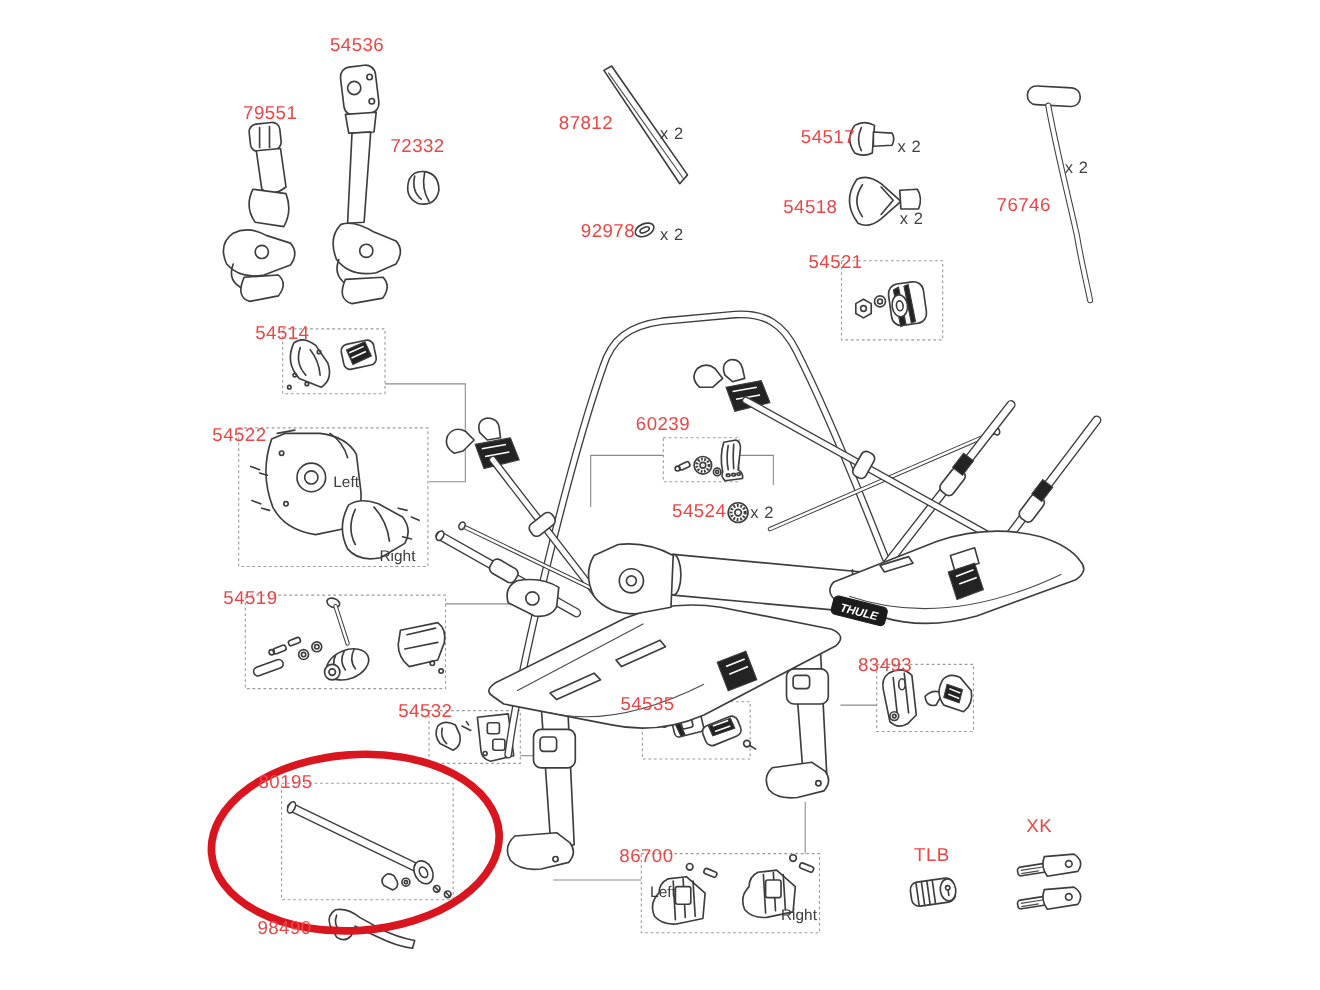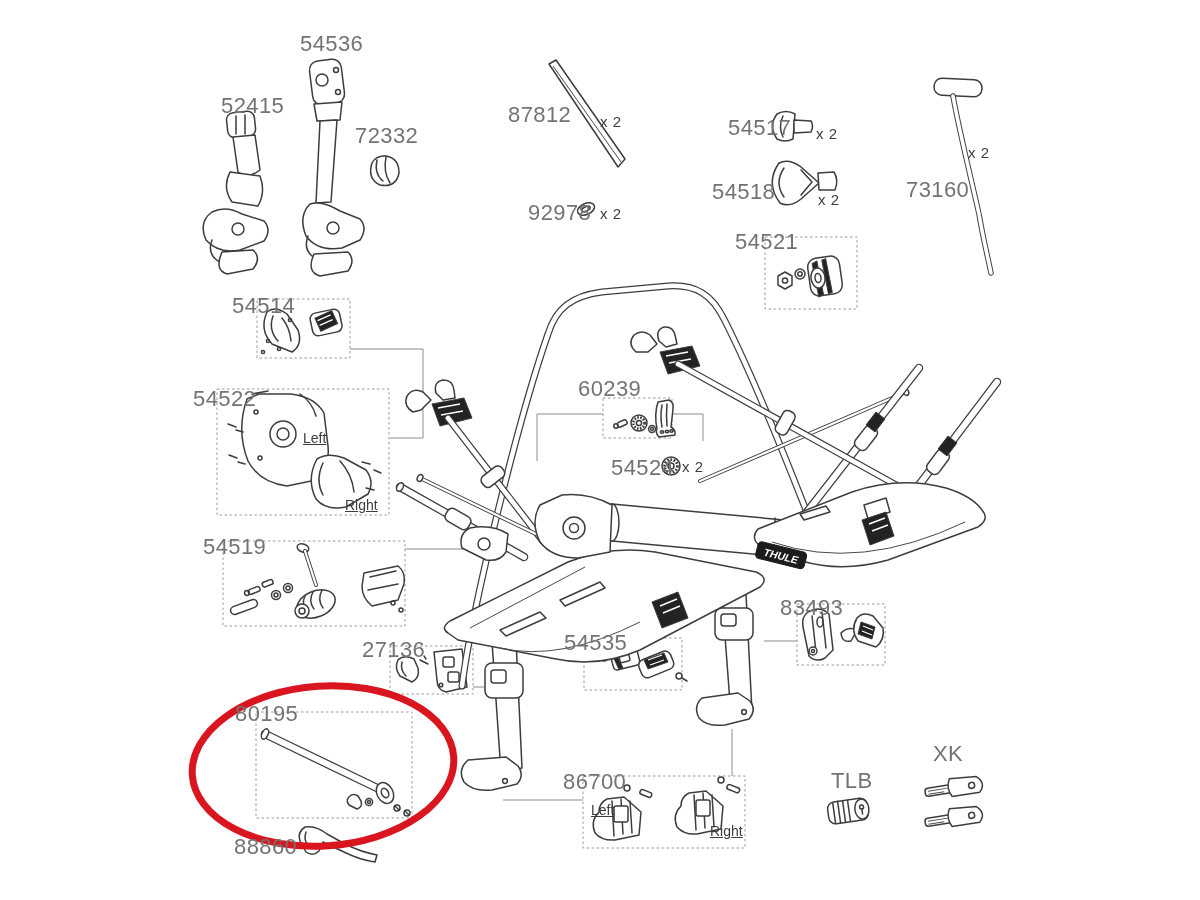--- a/index.html
+++ b/index.html
@@ -1,21 +1,21 @@
 <!DOCTYPE html>
 <html><head>
 <meta charset="utf-8">
 <style>
   html,body{margin:0;padding:0;background:#fff;}
   #stage{position:relative;width:1200px;height:900px;background:#ffffff;overflow:hidden;
          font-family:"Liberation Sans","DejaVu Sans",sans-serif;}
   #art{position:absolute;left:0;top:0;}
-  .plabel{position:absolute;font-size:22px;letter-spacing:.4px;color:#737373;white-space:nowrap;}
+  .plabel{position:absolute;font-size:17px;letter-spacing:.4px;color:#ef4444;white-space:nowrap;}
   .qty{position:absolute;font-size:15px;letter-spacing:.5px;color:#3f3f3f;white-space:nowrap;}
-  .side{position:absolute;font-size:14px;color:#3c3c3c;white-space:nowrap;text-decoration:underline;}
+  .side{position:absolute;font-size:14px;color:#3c3c3c;white-space:nowrap;}
   
   .ln{stroke:#3d3d3d;stroke-width:1.5;fill:none;stroke-linejoin:round;stroke-linecap:round}
   .lnw{stroke:#3d3d3d;stroke-width:1.5;fill:#fff;stroke-linejoin:round}
   .thin{stroke:#4a4a4a;stroke-width:1;fill:none}
   .dk{fill:#232323;stroke:#3d3d3d;stroke-width:1}
   .o7{stroke:#3d3d3d;stroke-width:7;fill:none;stroke-linecap:round}
   .i7{stroke:#fff;stroke-width:4.6;fill:none;stroke-linecap:round}
   .o8{stroke:#3d3d3d;stroke-width:8.5;fill:none;stroke-linecap:round}
   .i8{stroke:#fff;stroke-width:6;fill:none;stroke-linecap:round}
   .o5{stroke:#3d3d3d;stroke-width:5.5;fill:none;stroke-linecap:round}
@@ -370,44 +370,44 @@
     <g transform="rotate(14 782 556)">
       <rect x="756" y="547" width="50" height="17" rx="4" fill="#1c1c1c" stroke="#1c1c1c"></rect>
       <text x="781" y="560" text-anchor="middle" font-family="Liberation Sans, sans-serif" font-size="10.5" font-weight="bold" font-style="italic" fill="#ffffff">THULE</text>
     </g>
   </g>
 
   <ellipse cx="323" cy="766" rx="131" ry="80" fill="none" stroke="#d9161f" stroke-width="7" transform="rotate(-4 323 766)"></ellipse>
 </svg>
 
   <div class="plabel" style="left:300px;top:31px">54536</div>
-  <div class="plabel" style="left:221px;top:93px">52415</div>
+  <div class="plabel" style="left:221px;top:93px">79551</div>
   <div class="plabel" style="left:355px;top:123px">72332</div>
   <div class="plabel" style="left:508px;top:102px">87812</div>
   <div class="qty" style="left:600px;top:113px">x 2</div>
   <div class="plabel" style="left:528px;top:200px">92978</div>
   <div class="qty" style="left:600px;top:205px">x 2</div>
   <div class="plabel" style="left:728px;top:115px">54517</div>
   <div class="qty" style="left:816px;top:125px">x 2</div>
   <div class="plabel" style="left:712px;top:179px">54518</div>
   <div class="qty" style="left:818px;top:191px">x 2</div>
   <div class="plabel" style="left:735px;top:229px">54521</div>
-  <div class="plabel" style="left:906px;top:177px">73160</div>
+  <div class="plabel" style="left:906px;top:177px">76746</div>
   <div class="qty" style="left:968px;top:144px">x 2</div>
   <div class="plabel" style="left:232px;top:293px">54514</div>
   <div class="plabel" style="left:193px;top:386px">54522</div>
   <div class="side" style="left:303px;top:430px">Left</div>
   <div class="side" style="left:345px;top:497px">Right</div>
   <div class="plabel" style="left:203px;top:534px">54519</div>
   <div class="plabel" style="left:578px;top:376px">60239</div>
   <div class="plabel" style="left:611px;top:455px">54524</div>
   <div class="qty" style="left:682px;top:458px">x 2</div>
-  <div class="plabel" style="left:362px;top:637px">27136</div>
+  <div class="plabel" style="left:362px;top:637px">54532</div>
   <div class="plabel" style="left:564px;top:630px">54535</div>
   <div class="plabel" style="left:780px;top:595px">83493</div>
   <div class="plabel" style="left:235px;top:701px">80195</div>
-  <div class="plabel" style="left:234px;top:834px">88860</div>
+  <div class="plabel" style="left:234px;top:834px">98490</div>
   <div class="plabel" style="left:563px;top:769px">86700</div>
   <div class="side" style="left:591px;top:802px">Left</div>
   <div class="side" style="left:710px;top:823px">Right</div>
   <div class="plabel" style="left:831px;top:768px">TLB</div>
   <div class="plabel" style="left:933px;top:741px">XK</div>
 </div>
 
 </body></html>

